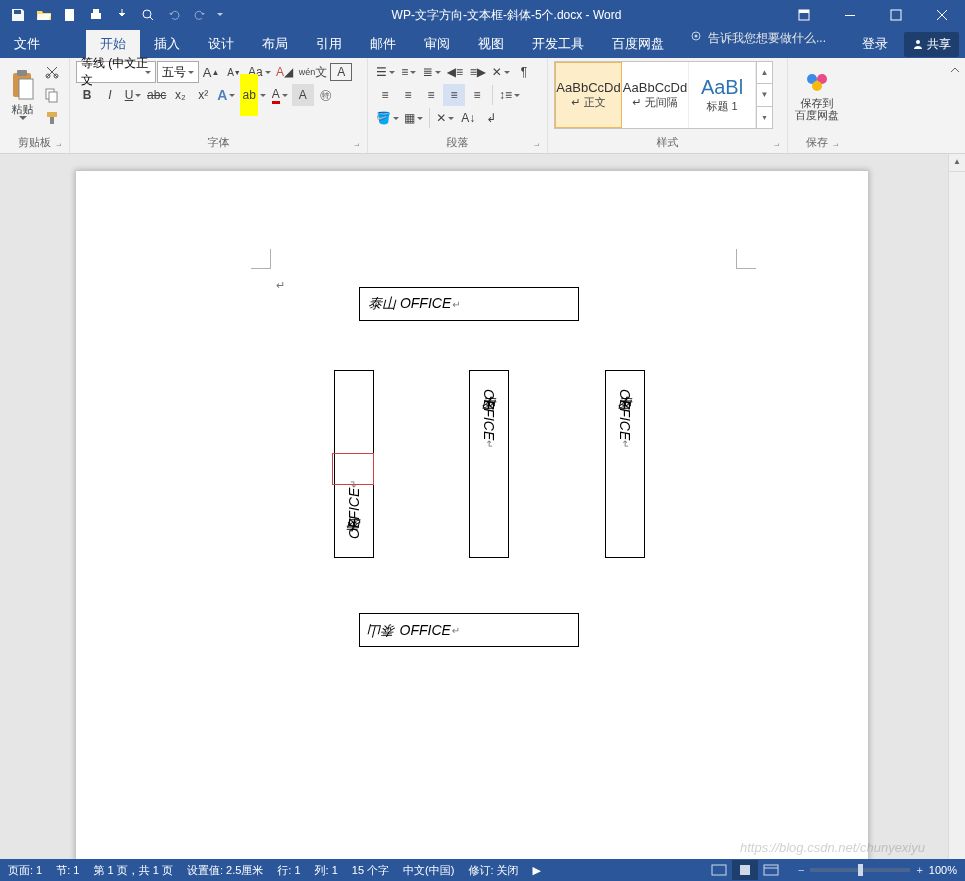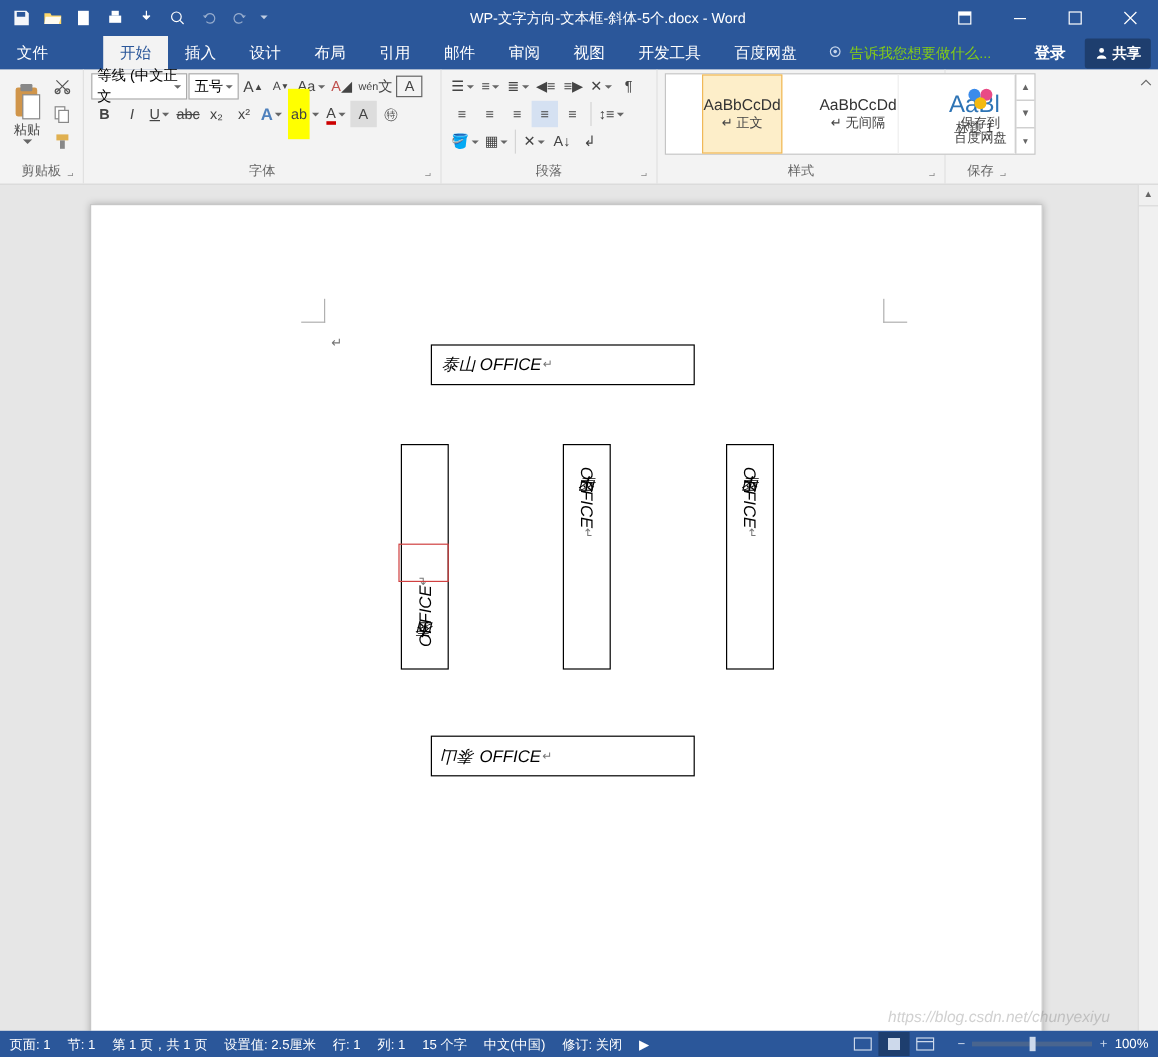--- a/index.html
+++ b/index.html
@@ -12,42 +12,42 @@
 .qat-btn svg { width: 16px; height: 16px; }
 .titlebar-title { flex: 1; text-align: center; font-size: 12px; }
 .winctrl { display: flex; }
 .winctrl-btn { width: 46px; height: 30px; display: flex; align-items: center; justify-content: center; cursor: pointer; }
 .winctrl-btn svg { width: 12px; height: 12px; }
 
 
 .ribbon-tabs { background: #2b579a; height: 28px; display: flex; align-items: stretch; color: #fff; font-size: 13px; }
 .rtab { padding: 0 14px; display: flex; align-items: center; cursor: pointer; }
 .rtab.active { background: #f3f3f3; color: #2b579a; margin-left: 32px; }
-.rtab-right { margin-left: auto; display: flex; align-items: center; font-weight: bold; }
-.tellme { display: flex; align-items: center; color: #84cc16; margin-left: 12px; font-size: 12px; }
+.rtab-right { margin-left: auto; display: flex; align-items: center; }
+.tellme { display: flex; align-items: flex-start; color: #e5e5e5; margin-left: 12px; font-size: 12px; }
 .tellme svg { margin-right: 4px; }
 .share-btn { background: #1e3e6e; padding: 4px 8px; margin: 2px 6px; color: #fff; display: flex; align-items: center; gap: 3px; cursor: pointer; font-size: 12px; border-radius: 2px;}
 
 
 .ribbon { background: #f3f3f3; height: 96px; border-bottom: 1px solid #d4d4d4; display: flex; position: relative; }
 .rgroup { border-right: 1px solid #e1e1e1; padding: 3px 6px 2px 6px; display: flex; flex-direction: column; }
 .rgroup-body { flex: 1; display: flex; align-items: flex-start; gap: 2px; }
 .rgroup-label { text-align: center; font-size: 11px; color: #666; padding: 1px 0; position: relative; }
 .rgroup-label::after { content: "⌐"; position: absolute; right: 2px; bottom: 0px; font-size: 9px; color: #888; transform: rotate(180deg); }
 .bigbtn { display: flex; flex-direction: column; align-items: center; justify-content: center; width: 42px; height: 68px; cursor: pointer; position: relative; }
 .bigbtn .lbl { font-size: 11px; color: #444; text-align: center; line-height: 1.1; margin-top: 2px;}
 .rowstack { display: flex; flex-direction: column; gap: 1px; }
 .row { display: flex; align-items: center; gap: 1px; height: 22px; }
 .smbtn { min-width: 22px; height: 22px; display: flex; align-items: center; justify-content: center; cursor: pointer; padding: 0 2px; font-size: 12px; color: #444; }
 .smbtn.dd::after { content: ""; border: 3px solid transparent; border-top-color: #666; margin-left: 2px; margin-top: 3px; }
 .combo { border: 1px solid #ababab; background: #fff; height: 22px; font-size: 12px; display: flex; align-items: center; padding: 0 4px; position: relative; }
 .combo::after { content: ""; position: absolute; right: 4px; top: 9px; border: 3px solid transparent; border-top-color: #666; }
 .sep { width: 1px; height: 20px; background: #d4d4d4; margin: 0 3px; }
 .gallery { border: 1px solid #c5c5c5; background: #fff; height: 68px; display: flex; }
-.gitem { width: 67px; border-right: 1px solid #eee; display: flex; flex-direction: column; align-items: center; justify-content: center; font-size: 11px; color: #444; cursor: pointer; padding: 2px; margin-left: 30px; }
+.gitem { width: 67px; border-right: 1px solid #eee; display: flex; flex-direction: column; align-items: center; justify-content: center; font-size: 11px; color: #444; cursor: pointer; padding: 2px; }
 .gitem.sel { border: 1px solid #f0b858; background: #fdeec9; }
 .gitem .sample { font-size: 13px; color: #333; }
 .gctrl { width: 16px; display: flex; flex-direction: column; border-left: 1px solid #c5c5c5; }
 .gctrl div { flex: 1; display: flex; align-items: center; justify-content: center; border-bottom: 1px solid #c5c5c5; cursor: pointer; font-size: 8px; color: #666; }
 .gctrl div:last-child { border-bottom: none; }
 .collapse-caret { position: absolute; right: 4px; top: 4px; cursor:pointer; }
 
 
 .docarea { position: absolute; top: 154px; left: 0; right: 0; bottom: 22px; background: #e6e6e6; overflow: hidden; }
 .page { position: absolute; left: 75px; top: 16px; width: 794px; height: 820px; background: #fff; box-shadow: 0 0 6px rgba(0,0,0,0.25); border: 1px solid #c7c7c7; }

